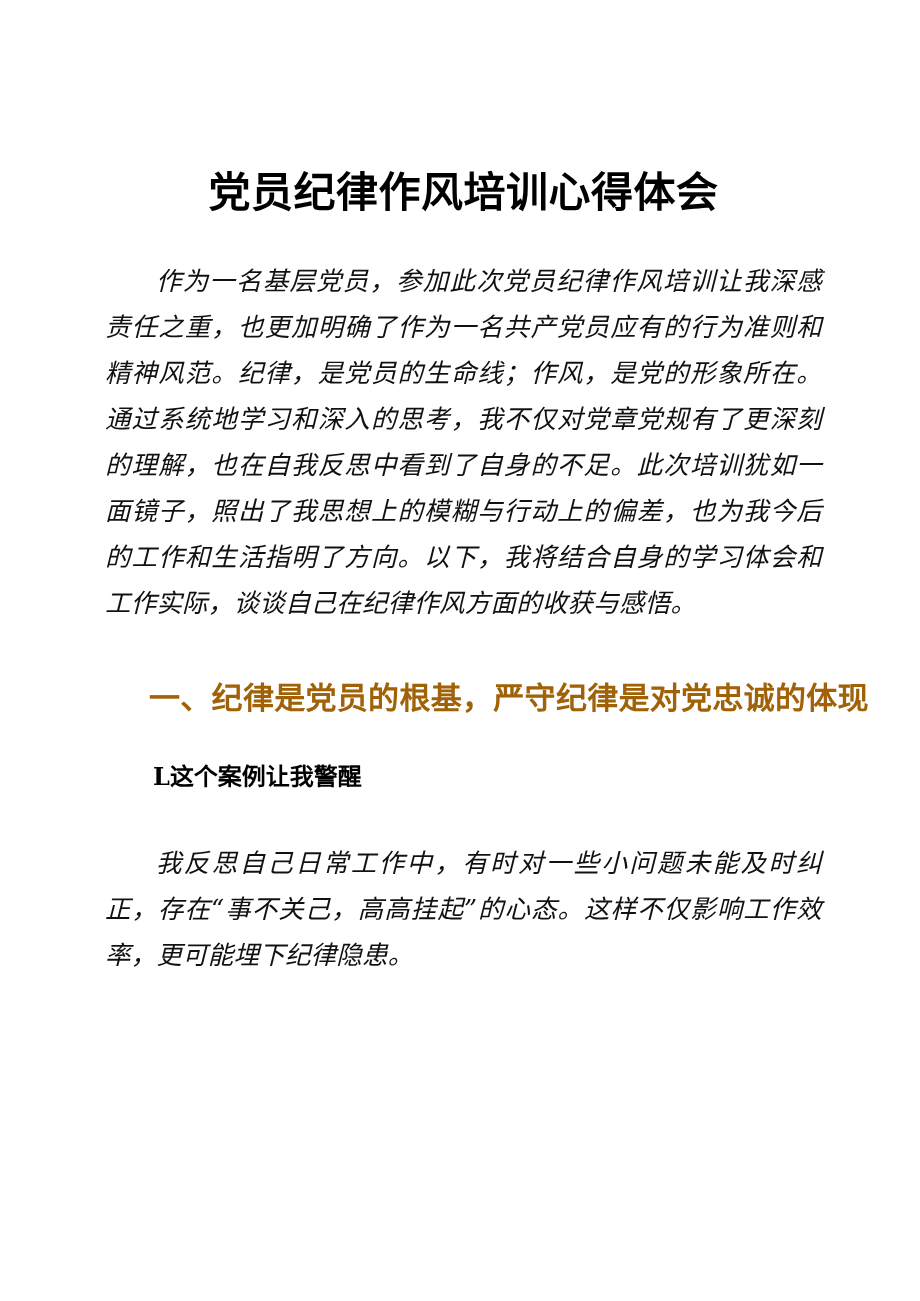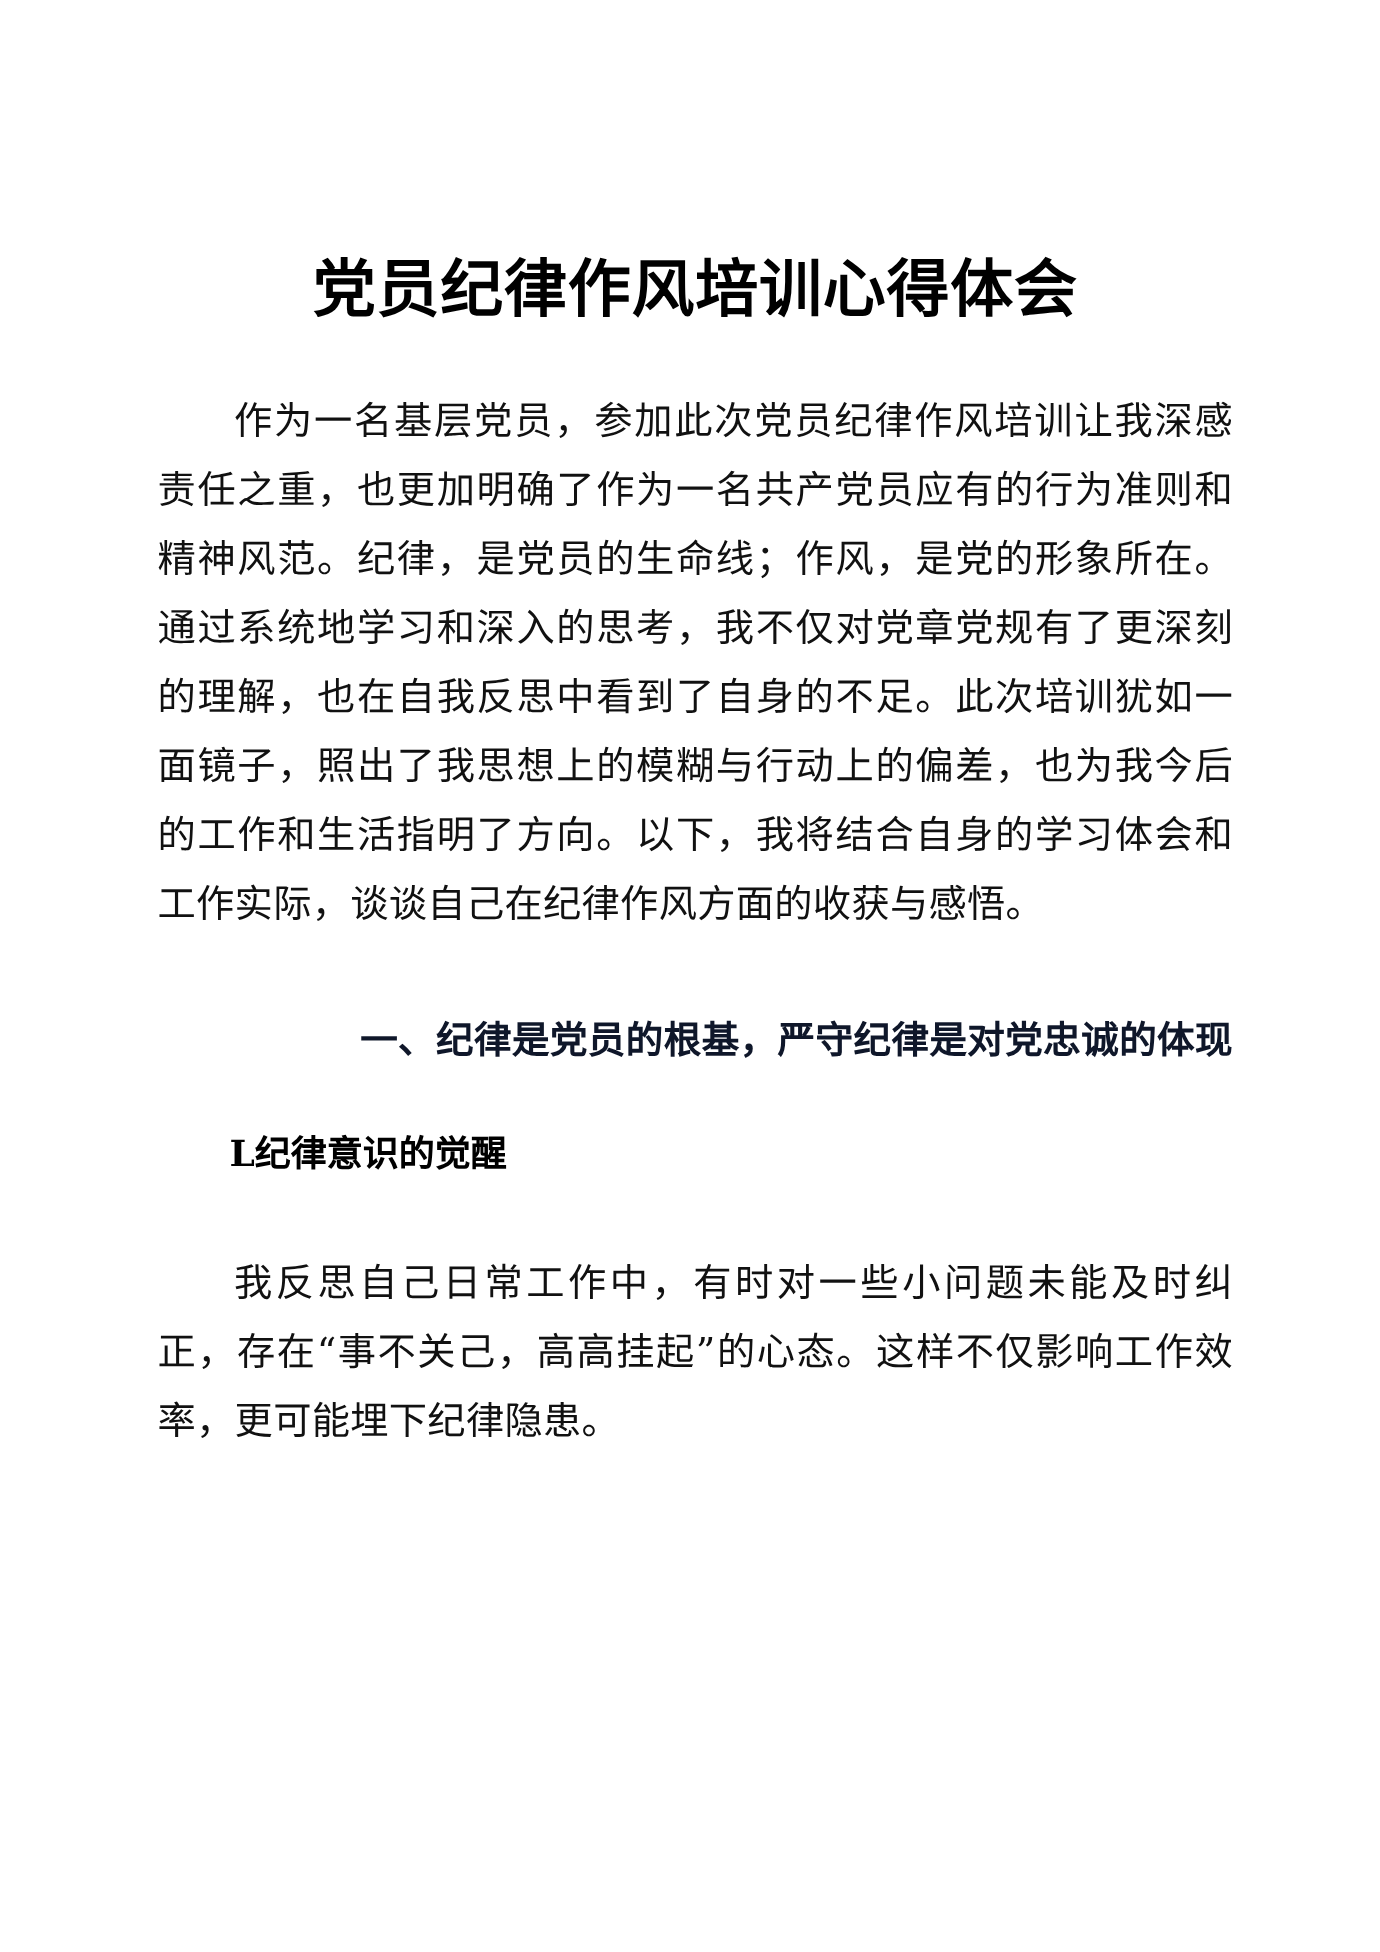--- a/index.html
+++ b/index.html
@@ -51,41 +51,42 @@
   .body-text {
     font-family: "DejaVu Serif", "Liberation Serif", serif;
     font-size: 25.5px;
     line-height: 46px;
     text-align: justify;
     text-justify: inter-ideograph;
     text-indent: 2em;
     color: #111111;
     margin: 0;
     letter-spacing: 0.2px;
+    font-style: italic;
   }
 
   .para-first {
     margin-top: 40px;
   }
 
   .para-gap {
     margin-top: 46px;
   }
 
   
   .section-heading {
     font-family: "Liberation Sans", "DejaVu Sans", sans-serif;
     font-weight: bold;
-    font-size: 25px;
+    font-size: 31px;
     line-height: 1.35;
-    color: #0f172a;
+    color: #a16207;
     margin: 0;
     padding-top: 52px;
     padding-left: 44px;
-    text-align: right;
+    text-align: center;
     white-space: nowrap;
     letter-spacing: 0.3px;
   }
 
   
   .sub-heading {
     font-family: "Liberation Sans", "DejaVu Sans", sans-serif;
     font-weight: bold;
     font-size: 24px;
     line-height: 1.4;
@@ -108,20 +109,20 @@
 <div class="page">
   <div class="content">
 
     <h1 class="doc-title">党员纪律作风培训心得体会</h1>
 
     <p class="body-text para-first">作为一名基层党员，参加此次党员纪律作风培训让我深感责任之重，也更加明确了作为一名共产党员应有的行为准则和精神风范。纪律，是党员的生命线；作风，是党的形象所在。通过系统地学习和深入的思考，我不仅对党章党规有了更深刻的理解，也在自我反思中看到了自身的不足。此次培训犹如一面镜子，照出了我思想上的模糊与行动上的偏差，也为我今后的工作和生活指明了方向。以下，我将结合自身的学习体会和工作实际，谈谈自己在纪律作风方面的收获与感悟。</p>
 
     <h2 class="section-heading">一、纪律是党员的根基，严守纪律是对党忠诚的体现</h2>
 
     <h3 class="sub-heading">
-      <span class="marker">L</span><span>纪律意识的觉醒</span>
+      <span class="marker">L</span><span>这个案例让我警醒</span>
     </h3>
 
 
     <p class="body-text para-gap">我反思自己日常工作中，有时对一些小问题未能及时纠正，存在“事不关己，高高挂起”的心态。这样不仅影响工作效率，更可能埋下纪律隐患。</p>
 
   </div>
 </div>
 
 </body></html>

